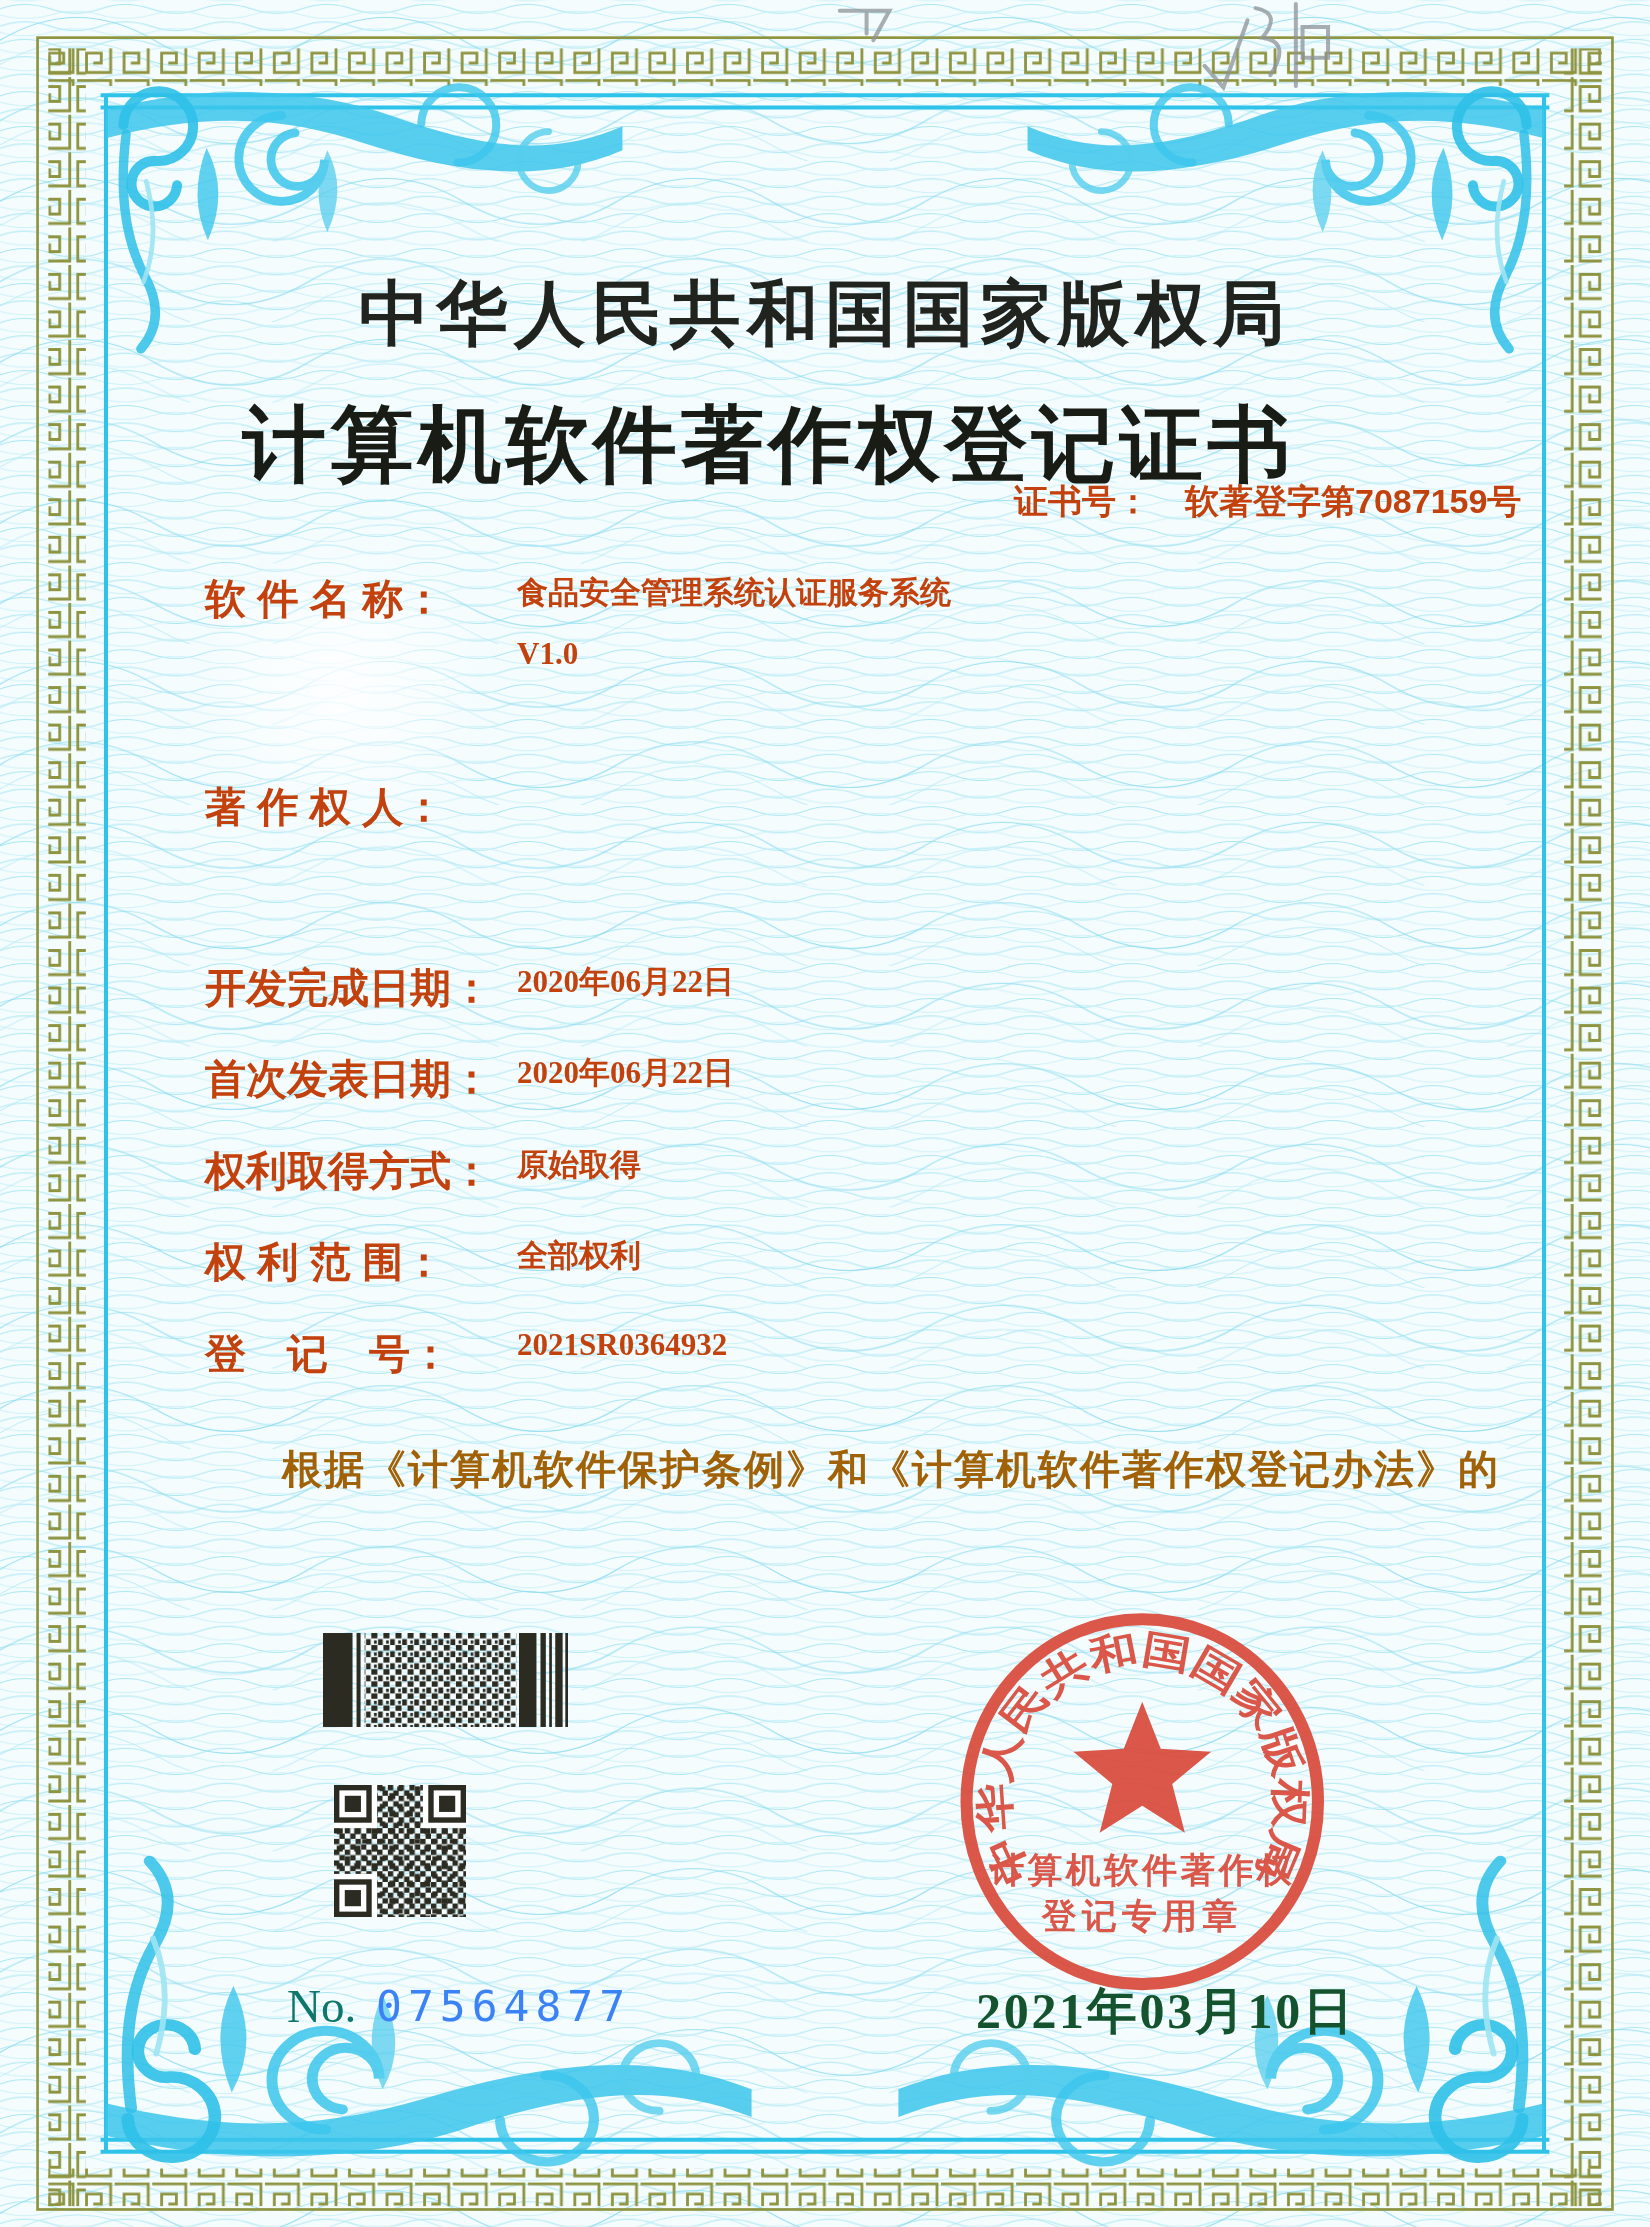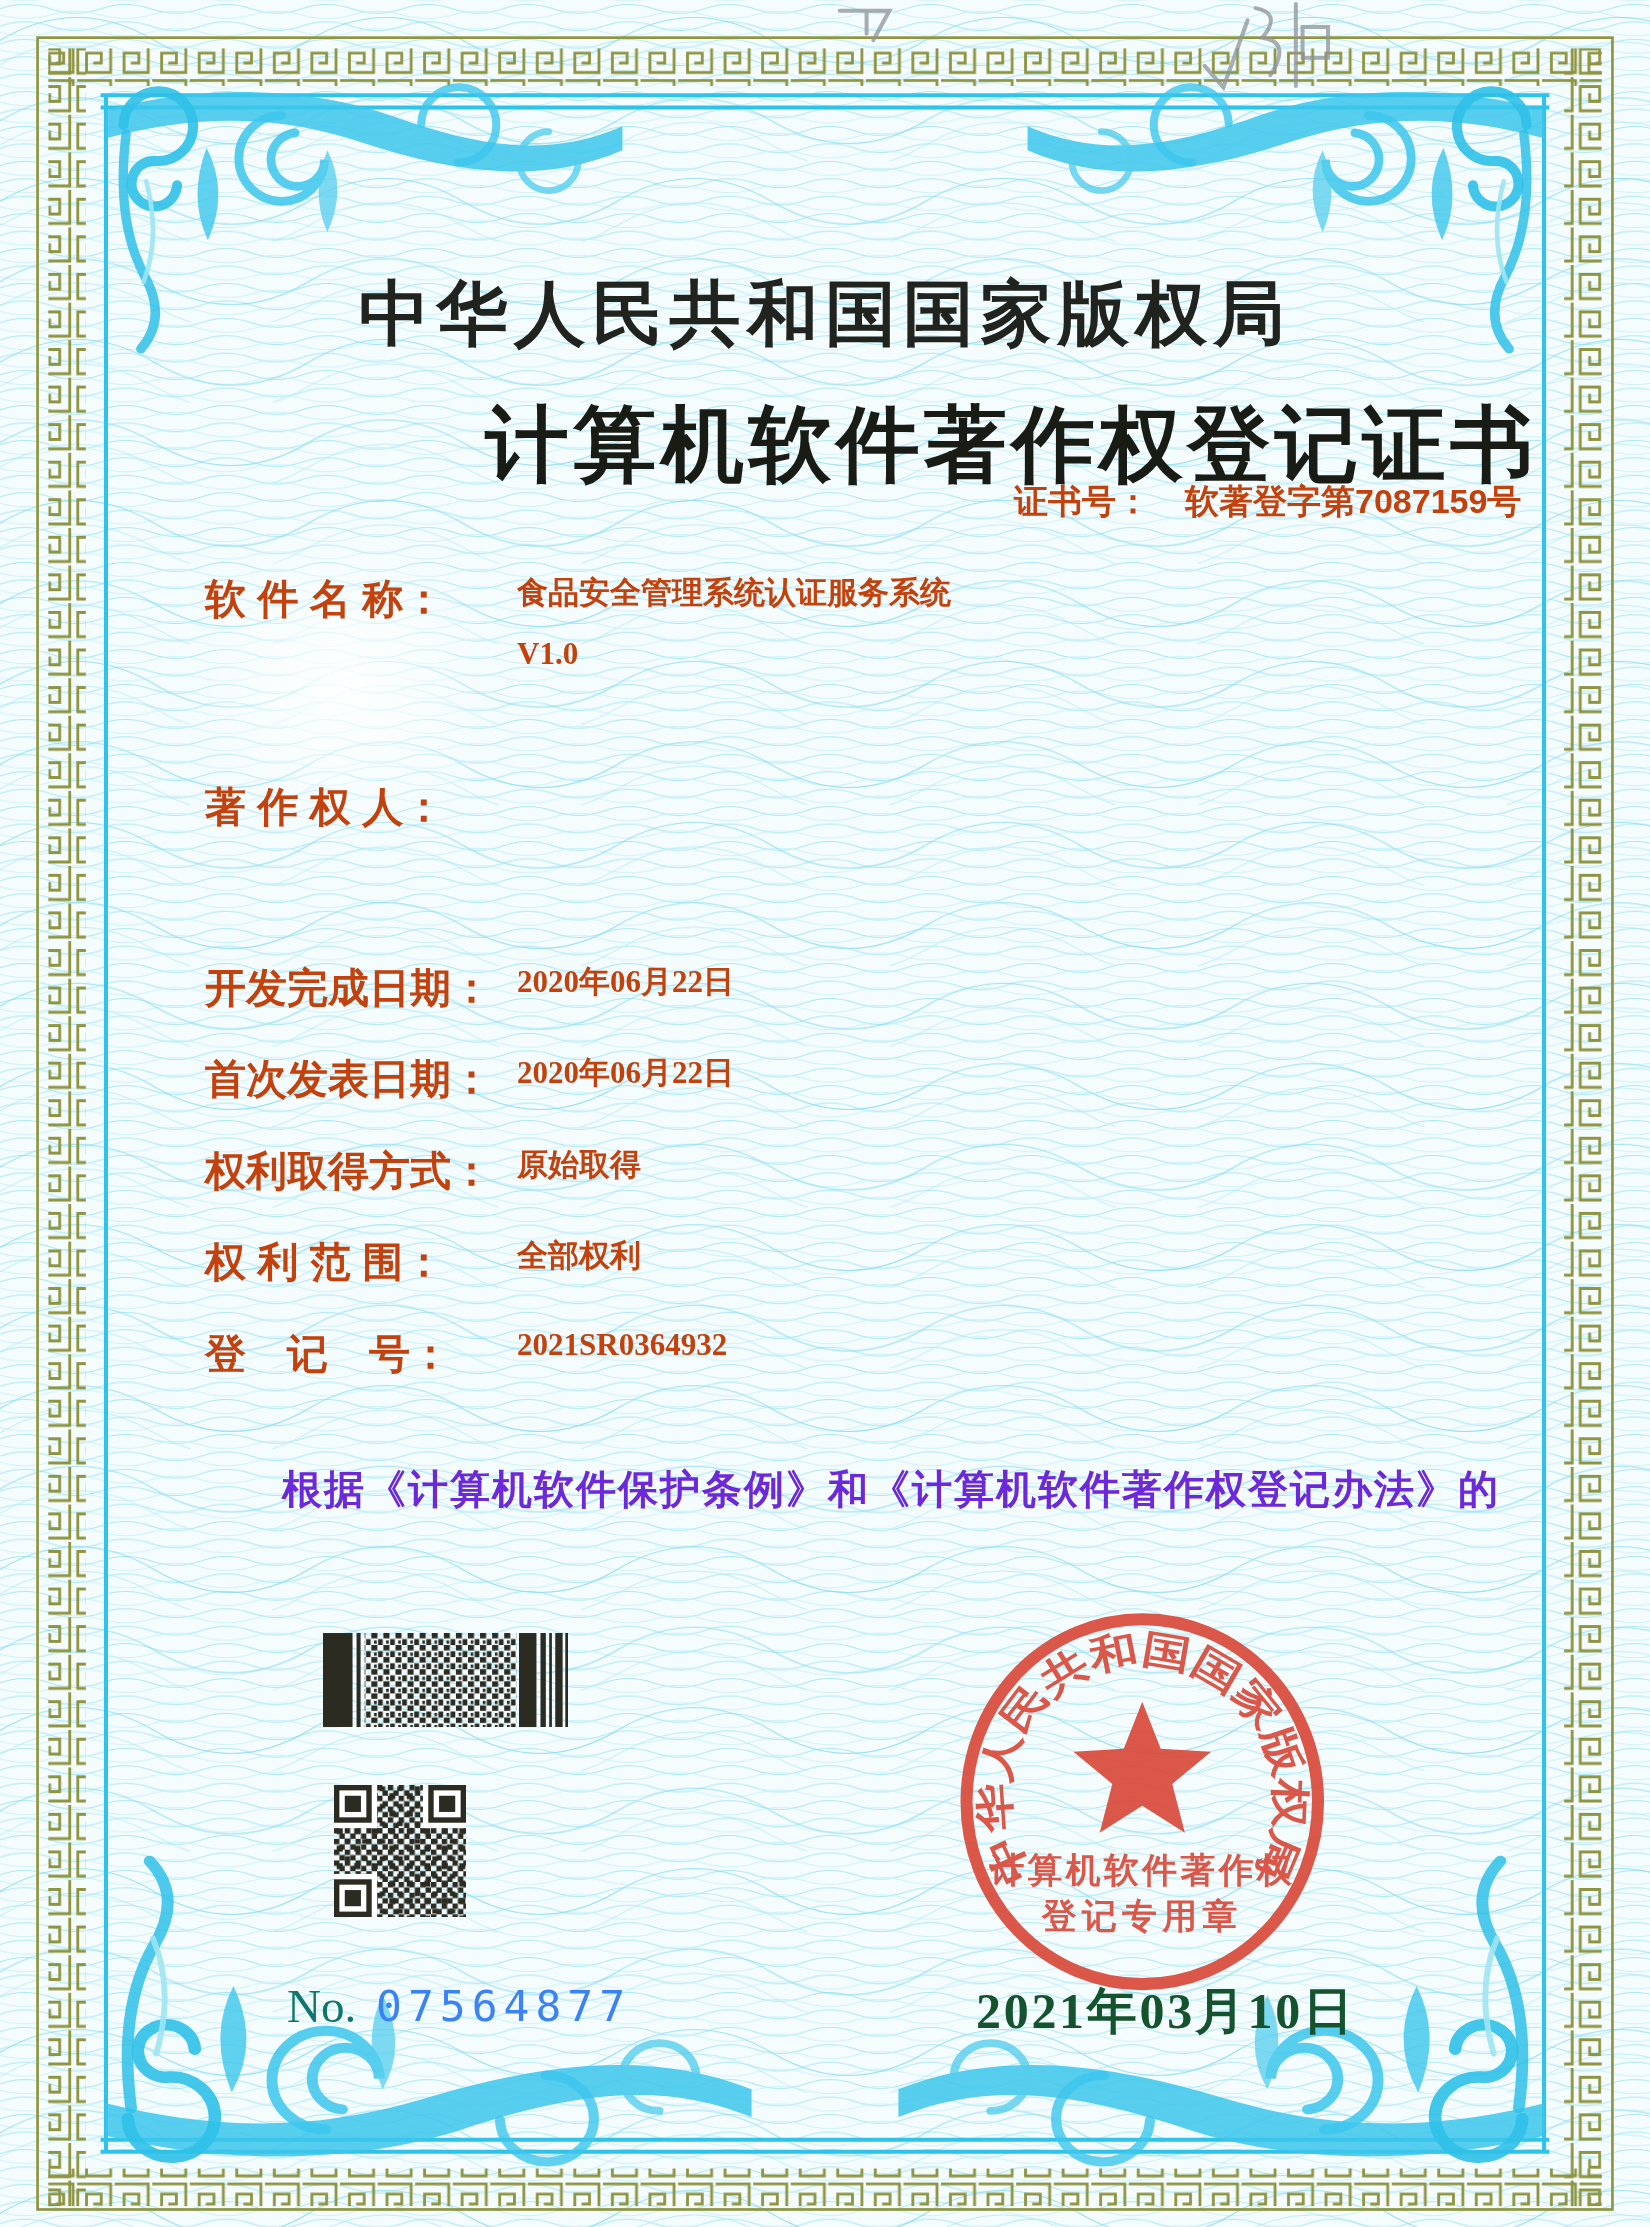--- a/index.html
+++ b/index.html
@@ -7,30 +7,30 @@
        font-family:"Liberation Sans","DejaVu Sans",sans-serif;}
   .page{position:relative;width:1650px;height:2227px;}
   .decor{position:absolute;left:0;top:0;z-index:0;}
   .emboss{position:absolute;left:168px;top:517px;width:349px;height:335px;border-radius:50%;
           background:radial-gradient(circle at 50% 50%, rgba(255,255,255,0.85), rgba(255,255,255,0) 68%);
           z-index:1;}
   .txt{position:absolute;z-index:3;color:#c2410c;white-space:nowrap;}
   .authority{left:0;top:267px;width:1650px;text-align:center;
              font-family:"Liberation Serif","DejaVu Serif",serif;font-weight:bold;
              font-size:71px;letter-spacing:6.7px;color:#21231e;}
-  .main-title{left:0;top:390px;width:1538px;text-align:right;
+  .main-title{left:0;top:390px;width:1538px;text-align:center;
               font-family:"Liberation Serif","DejaVu Serif",serif;font-weight:bold;
               font-size:83px;letter-spacing:4.7px;color:#191c15;}
   .certline{left:1014px;top:479px;font-weight:bold;font-size:34px;}
   .certline .gap{display:inline-block;width:35px;}
   .flabel{left:205px;font-weight:bold;font-size:41px;}
   .fvalue{left:517px;font-weight:bold;font-size:31px;
           font-family:"Liberation Serif","DejaVu Serif",serif;}
   .statement{font-family:Liberation Sans, sans-serif;font-weight:bold;
-             font-size:40px;letter-spacing:2px;color:#6d28d9;margin-top:20px;}
+             font-size:40px;letter-spacing:2px;color:#a16207;}
   .serial-label{left:278px;top:1979px;font-family:"Liberation Serif","DejaVu Serif",serif;
                 font-size:47px;color:#0f766e;margin-left:9px;}
   .serial-number{left:376px;top:1981px;font-family:"DejaVu Sans Mono","Liberation Mono",monospace;
                  font-size:43px;letter-spacing:6px;color:#3b82f6;}
   .issue-date{left:976px;top:1978px;font-family:"Liberation Serif","DejaVu Serif",serif;
               font-weight:bold;font-size:50px;letter-spacing:2.7px;color:#14532d;}
   .codebox{position:absolute;z-index:3;}
 </style>
 </head>
 <body>

